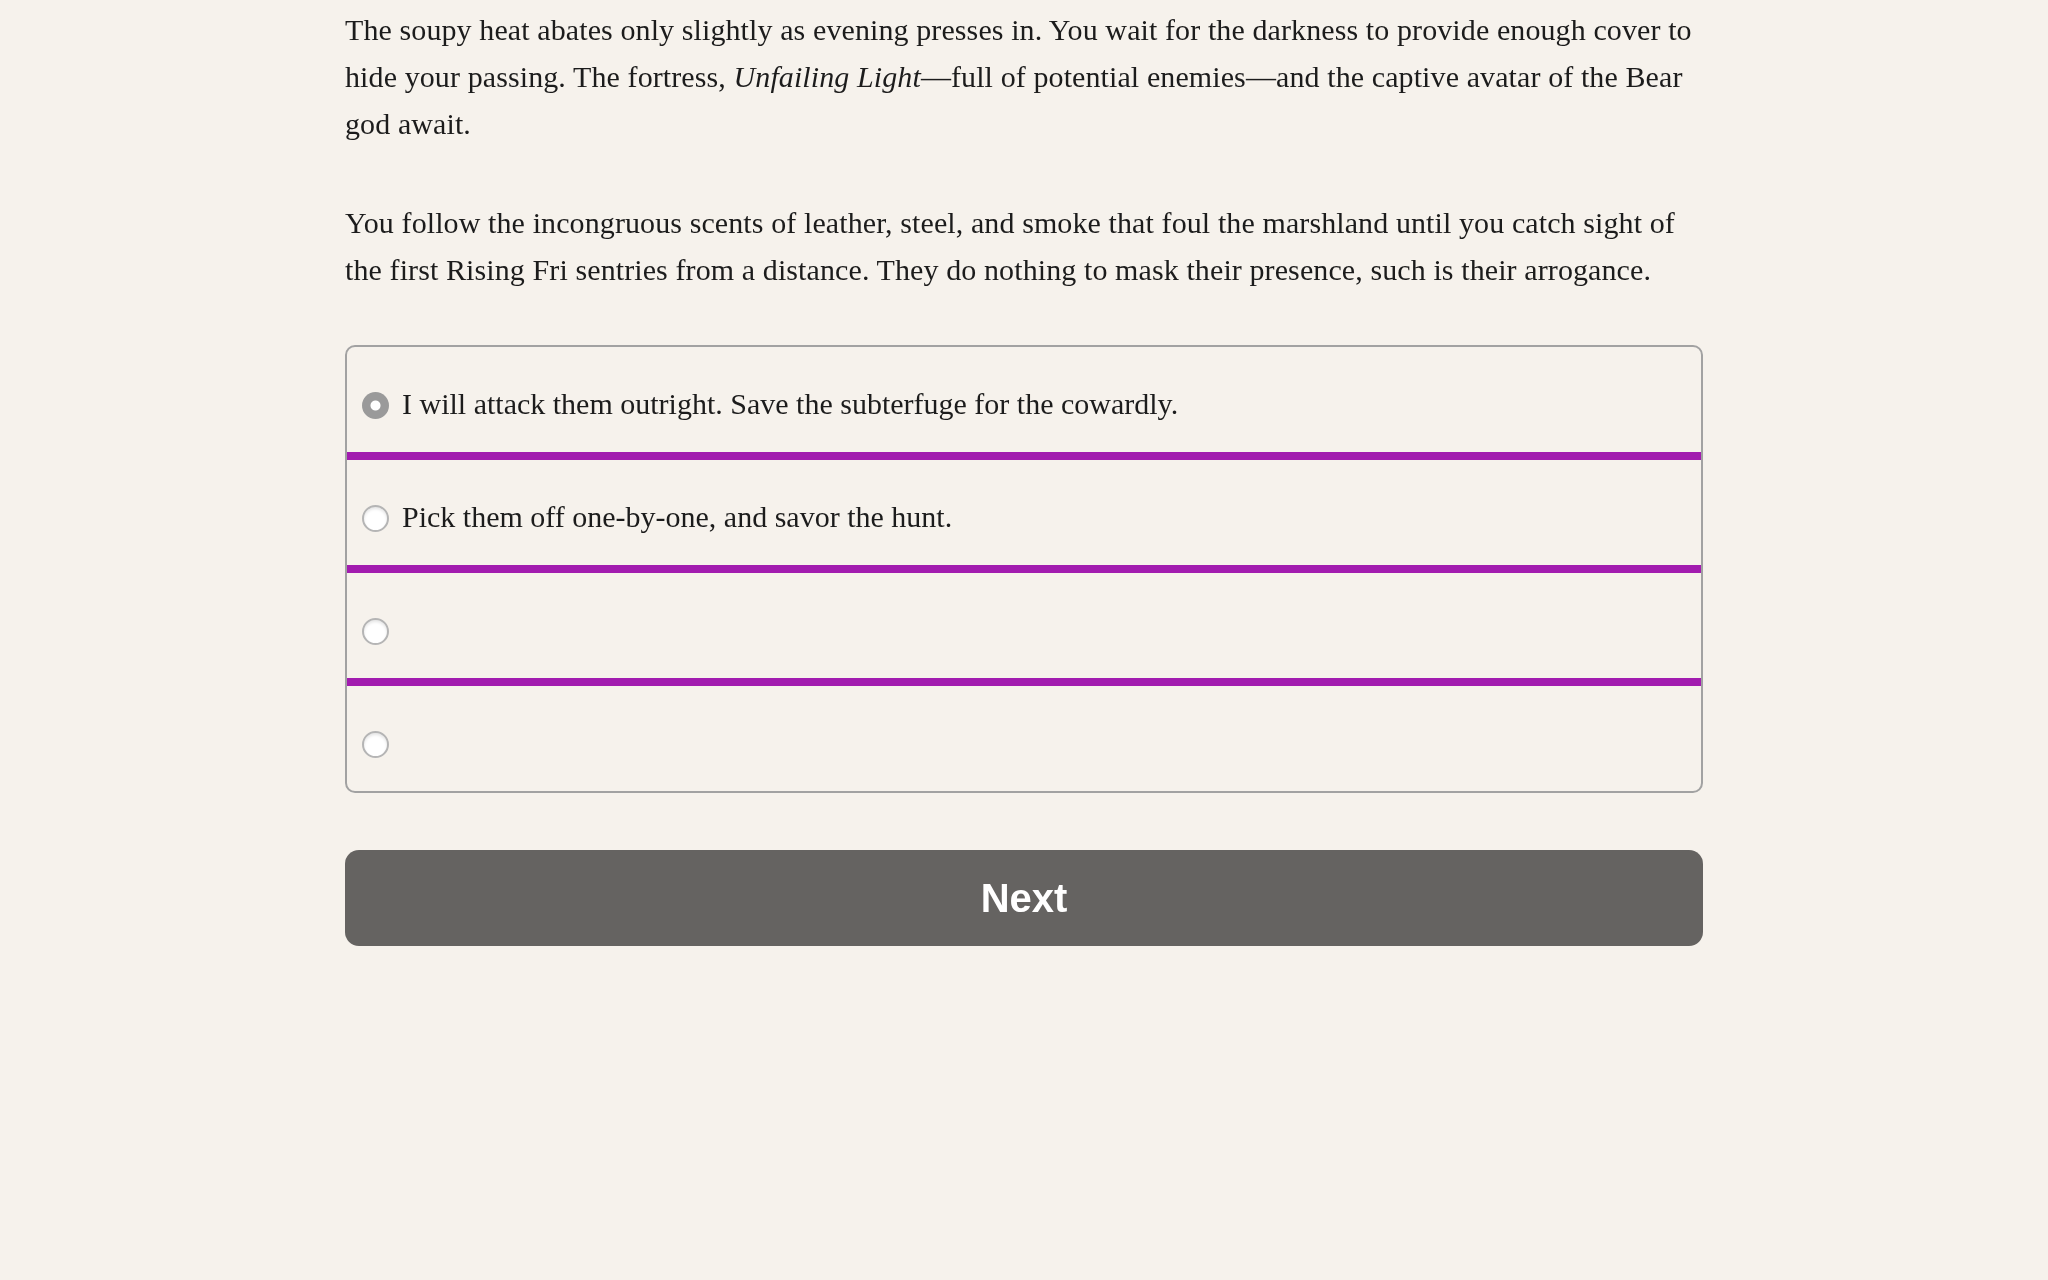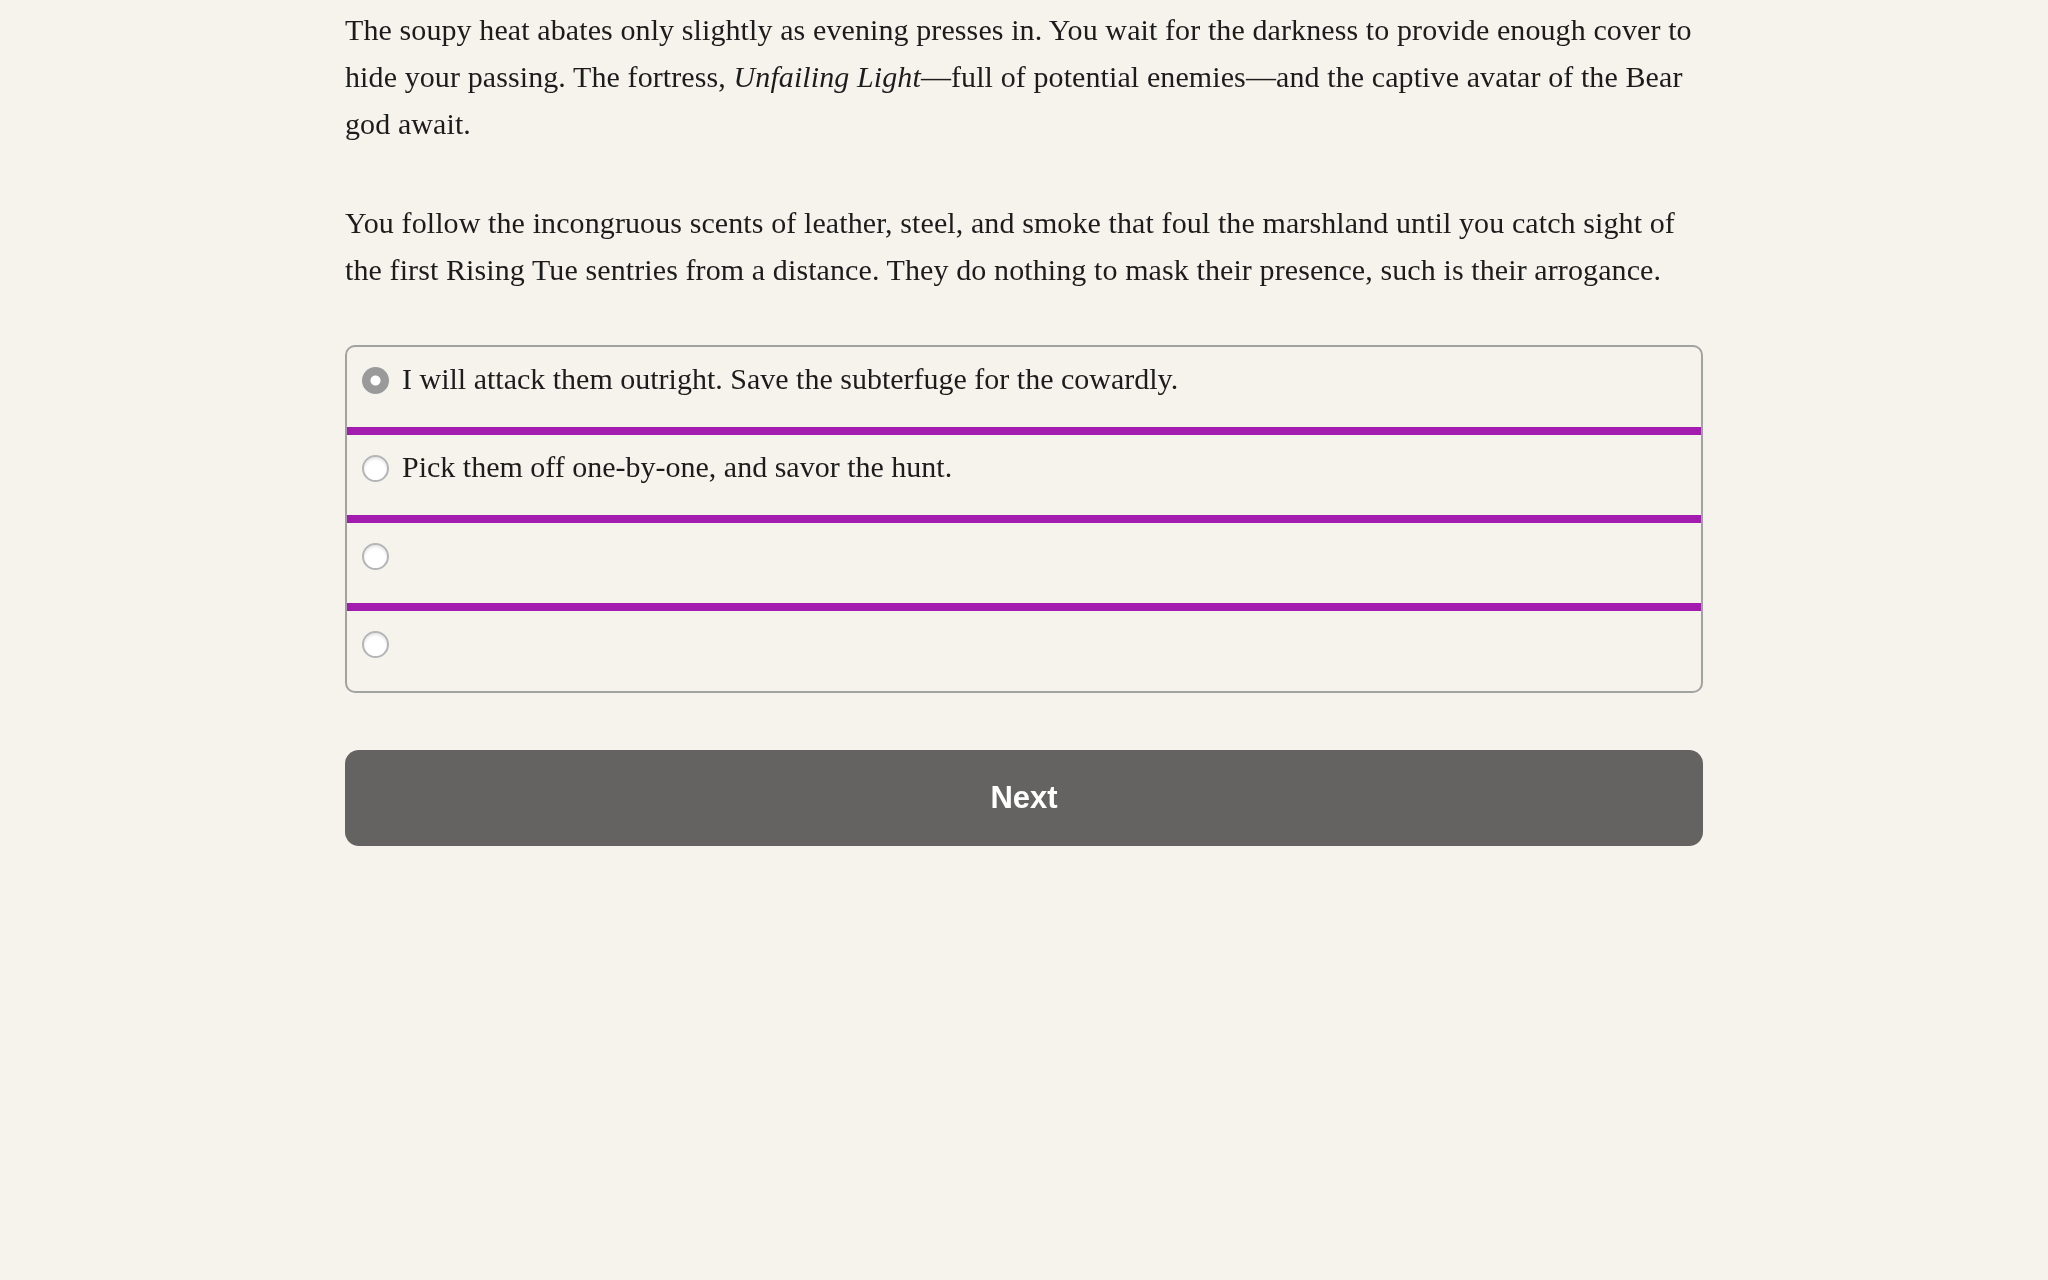--- a/index.html
+++ b/index.html
@@ -26,21 +26,21 @@
   .story em, .choice-text em { font-style: italic; }
   .choices {
     margin: 44px 0 0 0;
     padding: 0;
     border: 2px solid #a2a2a2;
     border-radius: 10px;
     background: transparent;
   }
   .choice {
     display: block;
-    padding: 8px 22px 24px 15px;
+    padding: 33px 22px 24px 15px;
     font-size: 30px;
     line-height: 48px;
     cursor: pointer;
   }
   .choice + .choice {
     border-top: 8px solid #a21caf;
   }
   .radio {
     display: inline-block;
     width: 27px;
@@ -62,32 +62,32 @@
     display: block;
     width: 100%;
     margin-top: 57px;
     height: 96px;
     border: none;
     border-radius: 14px;
     background: #656361;
     color: #ffffff;
     font-family: "Liberation Sans", sans-serif;
     font-weight: bold;
-    font-size: 31px;
+    font-size: 40px;
     cursor: pointer;
   }
 </style>
 </head>
 <body>
 
 <main class="page">
 
   <section class="story">
     <p>The soupy heat abates only slightly as evening presses in. You wait for the darkness to provide enough cover to hide your passing. The fortress, <em>Unfailing Light</em>—full of potential enemies—and the captive avatar of the Bear god await.</p>
-    <p>You follow the incongruous scents of leather, steel, and smoke that foul the marshland until you catch sight of the first Rising Tue sentries from a distance. They do nothing to mask their presence, such is their arrogance.</p>
+    <p>You follow the incongruous scents of leather, steel, and smoke that foul the marshland until you catch sight of the first Rising Fri sentries from a distance. They do nothing to mask their presence, such is their arrogance.</p>
   </section>
 
   <form class="choices" id="choice-list">
   <label class="choice">
     <span class="radio selected"></span><span class="choice-text">I will attack them outright. Save the subterfuge for the cowardly.</span>
   </label>
 
   <label class="choice">
     <span class="radio"></span><span class="choice-text">Pick them off one-by-one, and savor the hunt.</span>
   </label>

